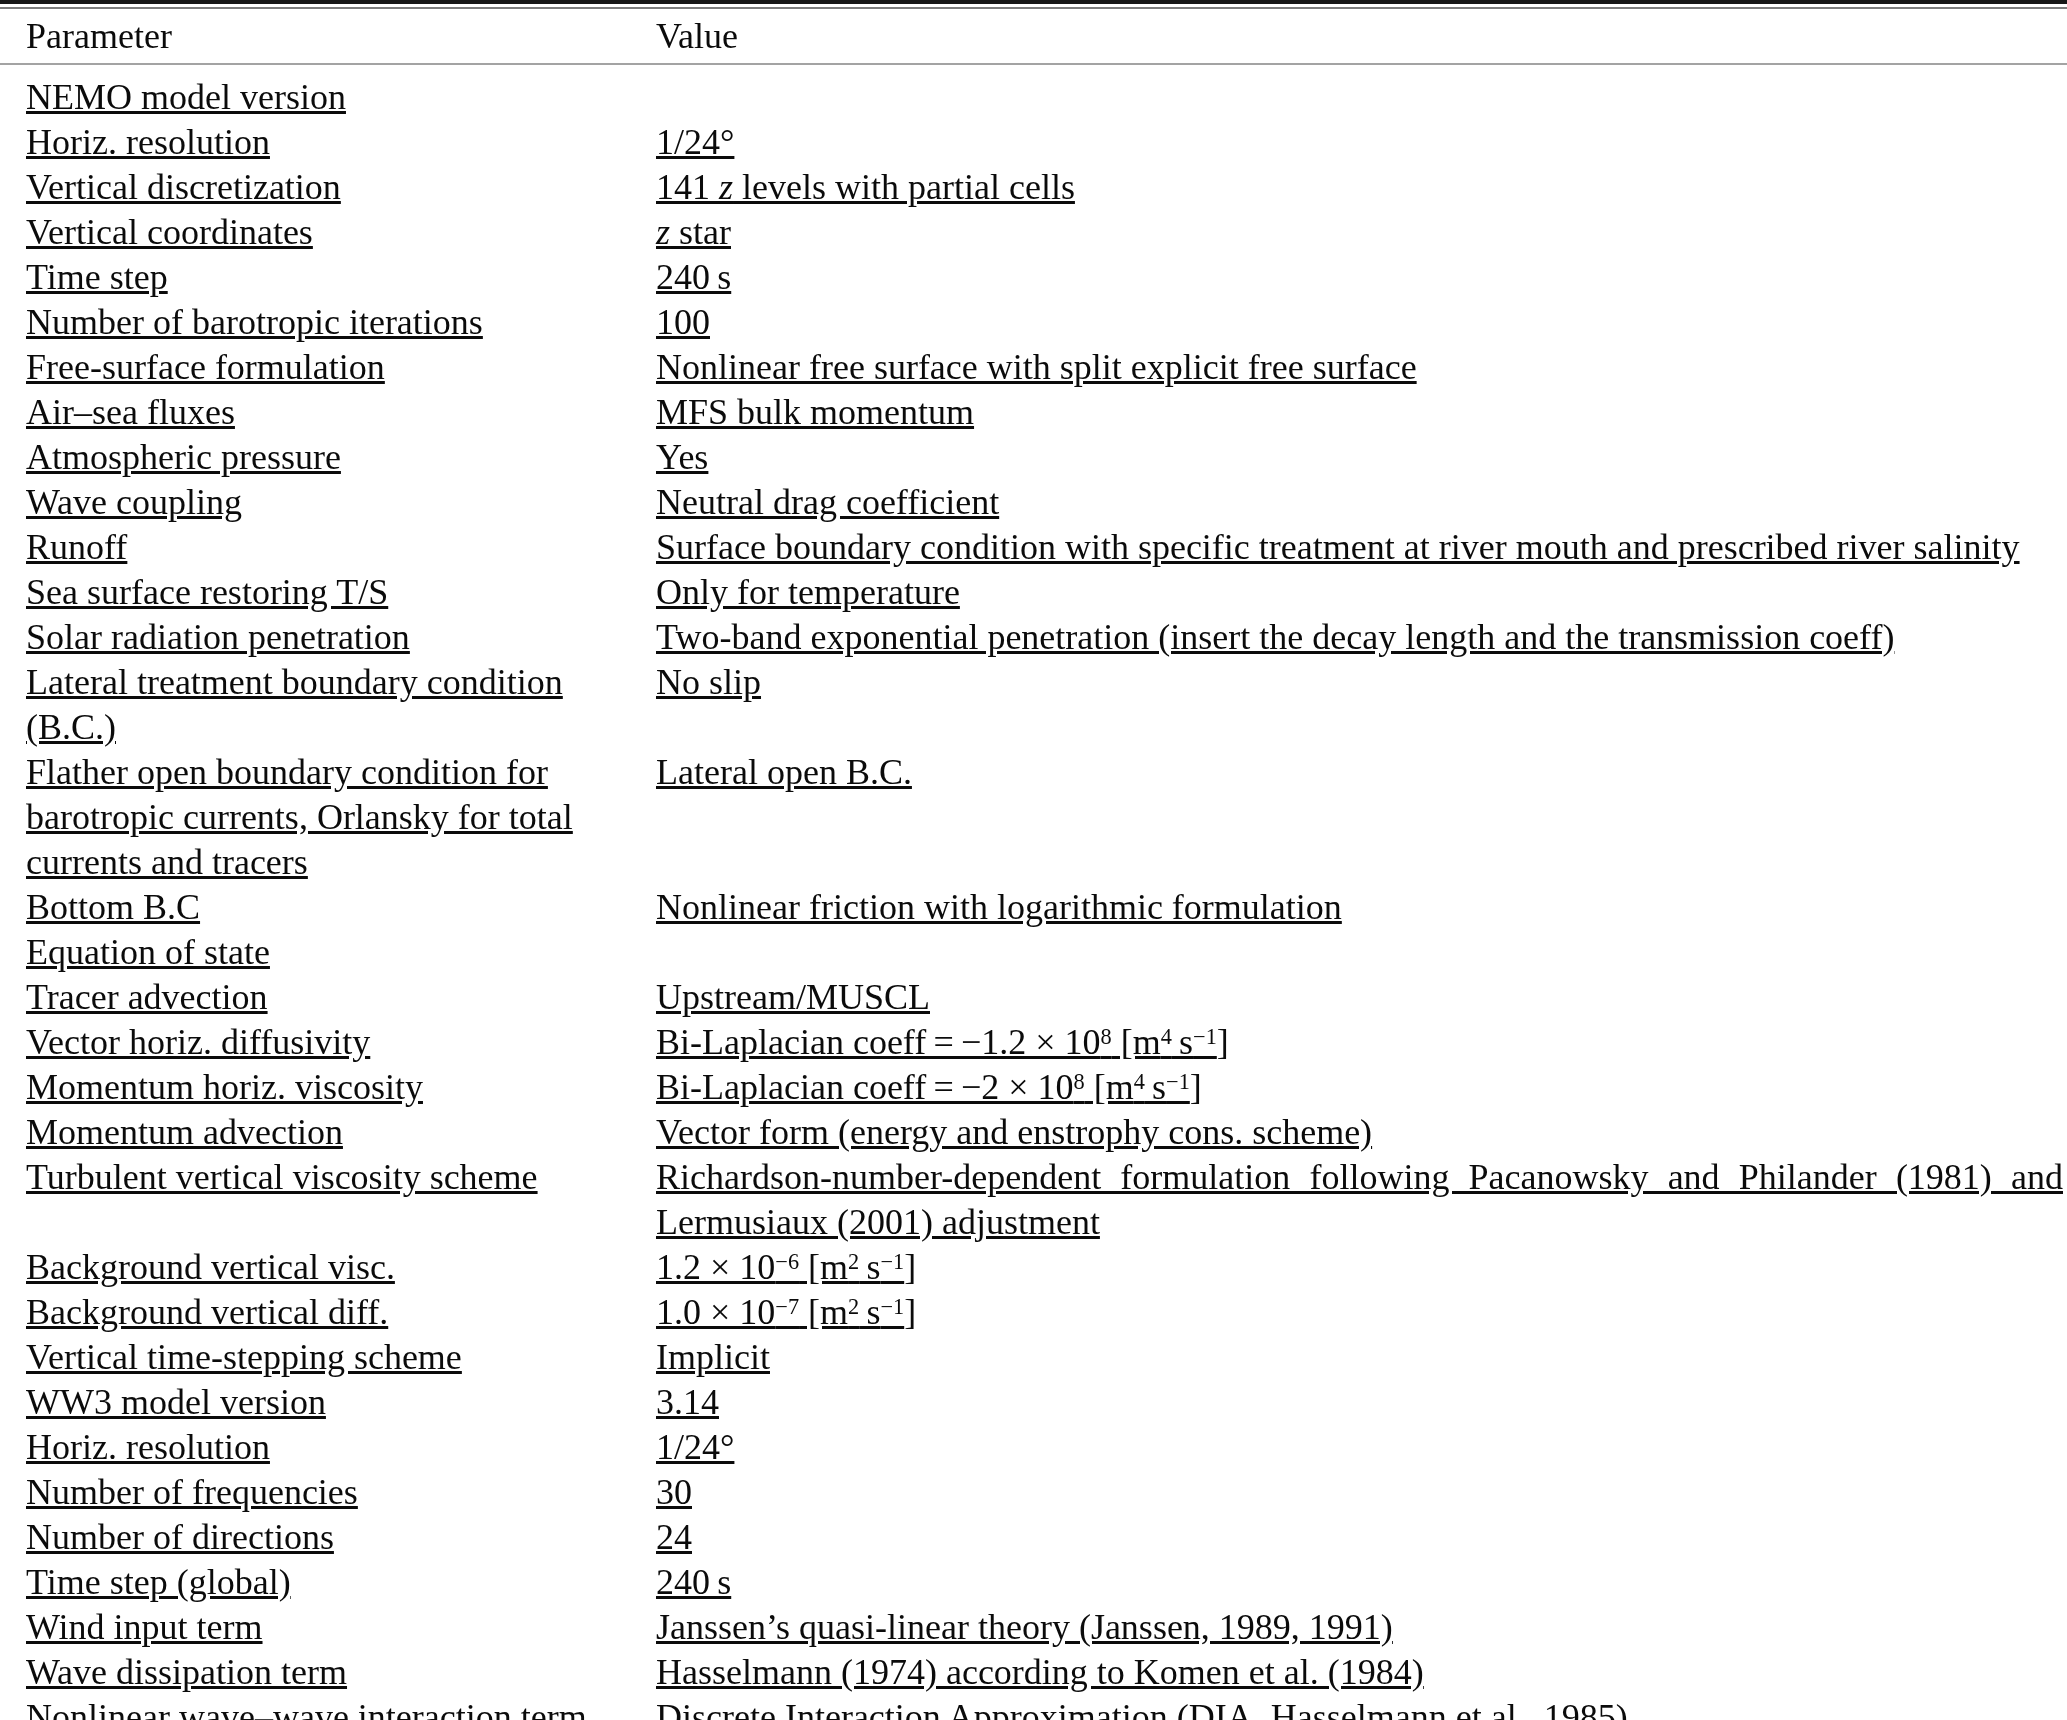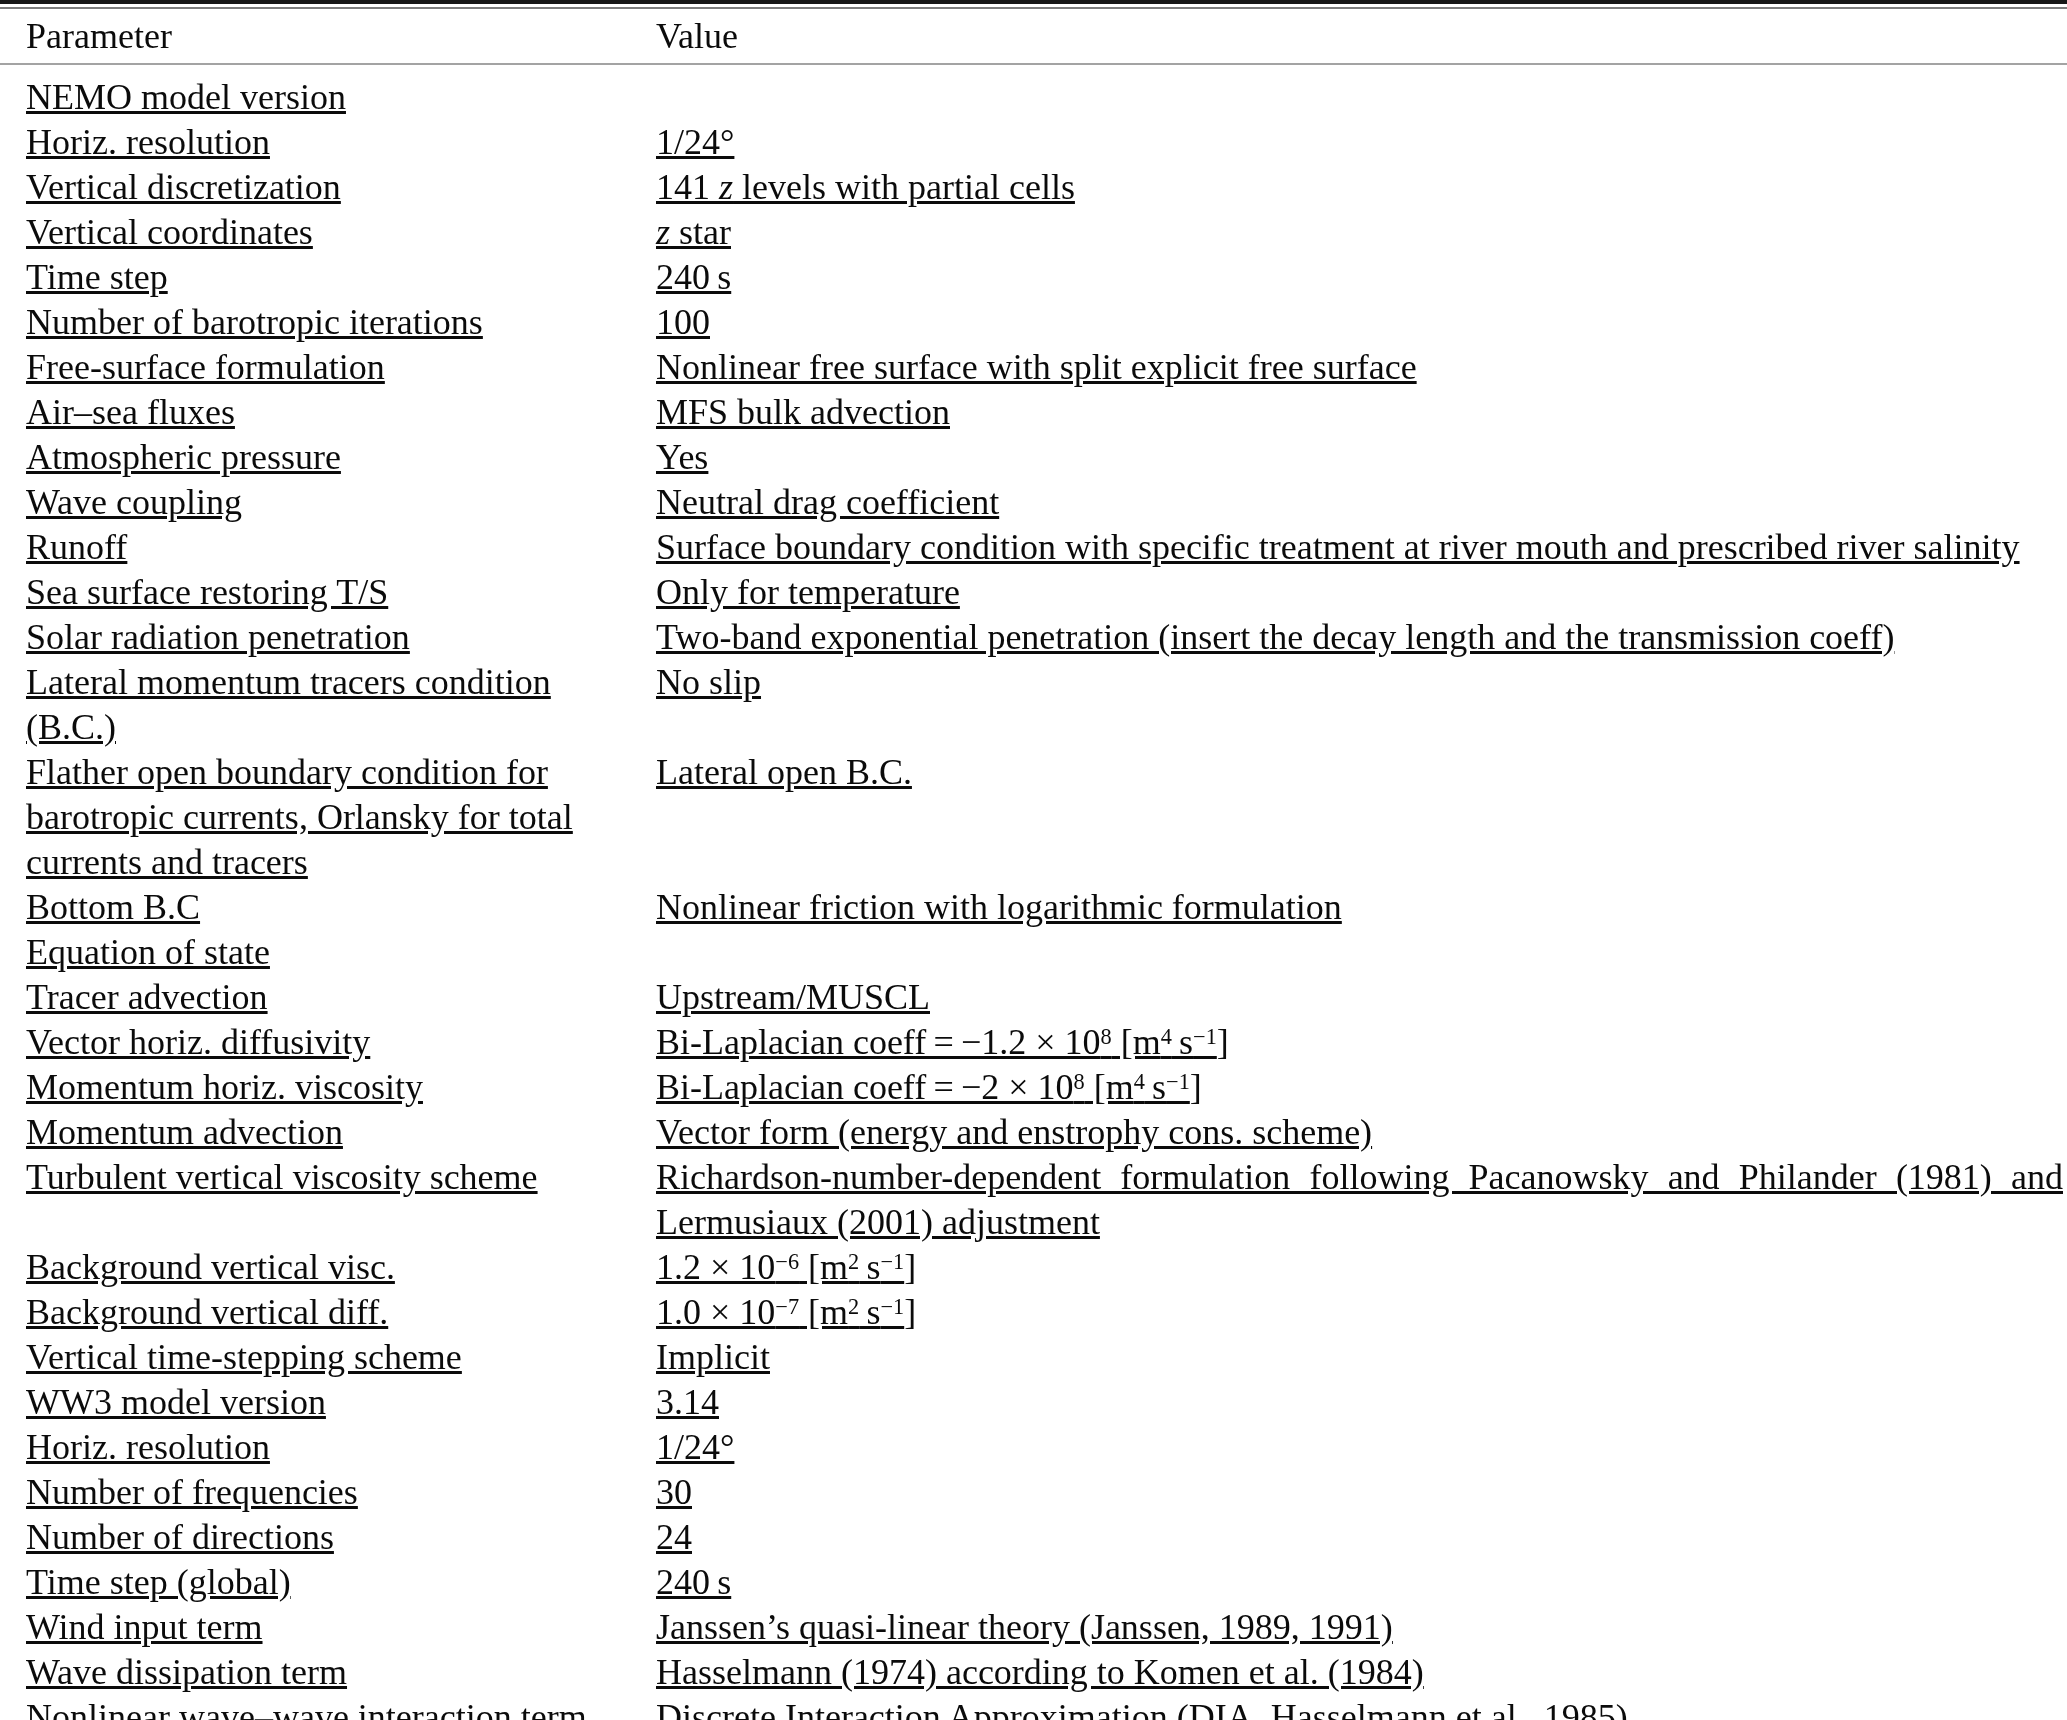--- a/index.html
+++ b/index.html
@@ -120,21 +120,21 @@
         </div>
         <div class="cell value">
           <span class="vline"><span>Nonlinear free surface with split explicit free surface</span></span>
         </div>
       </div>
       <div class="row">
         <div class="cell param">
           <span class="pline">Air–sea fluxes</span>
         </div>
         <div class="cell value">
-          <span class="vline"><span>MFS bulk advection</span></span>
+          <span class="vline"><span>MFS bulk momentum</span></span>
         </div>
       </div>
       <div class="row">
         <div class="cell param">
           <span class="pline">Atmospheric pressure</span>
         </div>
         <div class="cell value">
           <span class="vline"><span>Yes</span></span>
         </div>
       </div>
@@ -165,21 +165,21 @@
       <div class="row">
         <div class="cell param">
           <span class="pline">Solar radiation penetration</span>
         </div>
         <div class="cell value">
           <span class="vline"><span>Two-band exponential penetration (insert the decay length and the transmission coeff)</span></span>
         </div>
       </div>
       <div class="row">
         <div class="cell param">
-          <span class="pline">Lateral momentum tracers condition</span>
+          <span class="pline">Lateral treatment boundary condition</span>
           <span class="pline">(B.C.)</span>
         </div>
         <div class="cell value">
           <span class="vline"><span>No slip</span></span>
         </div>
       </div>
       <div class="row">
         <div class="cell value">
           <span class="vline"><span>Flather open boundary condition for barotropic currents, Orlansky for total currents and tracers</span></span>
         </div>

